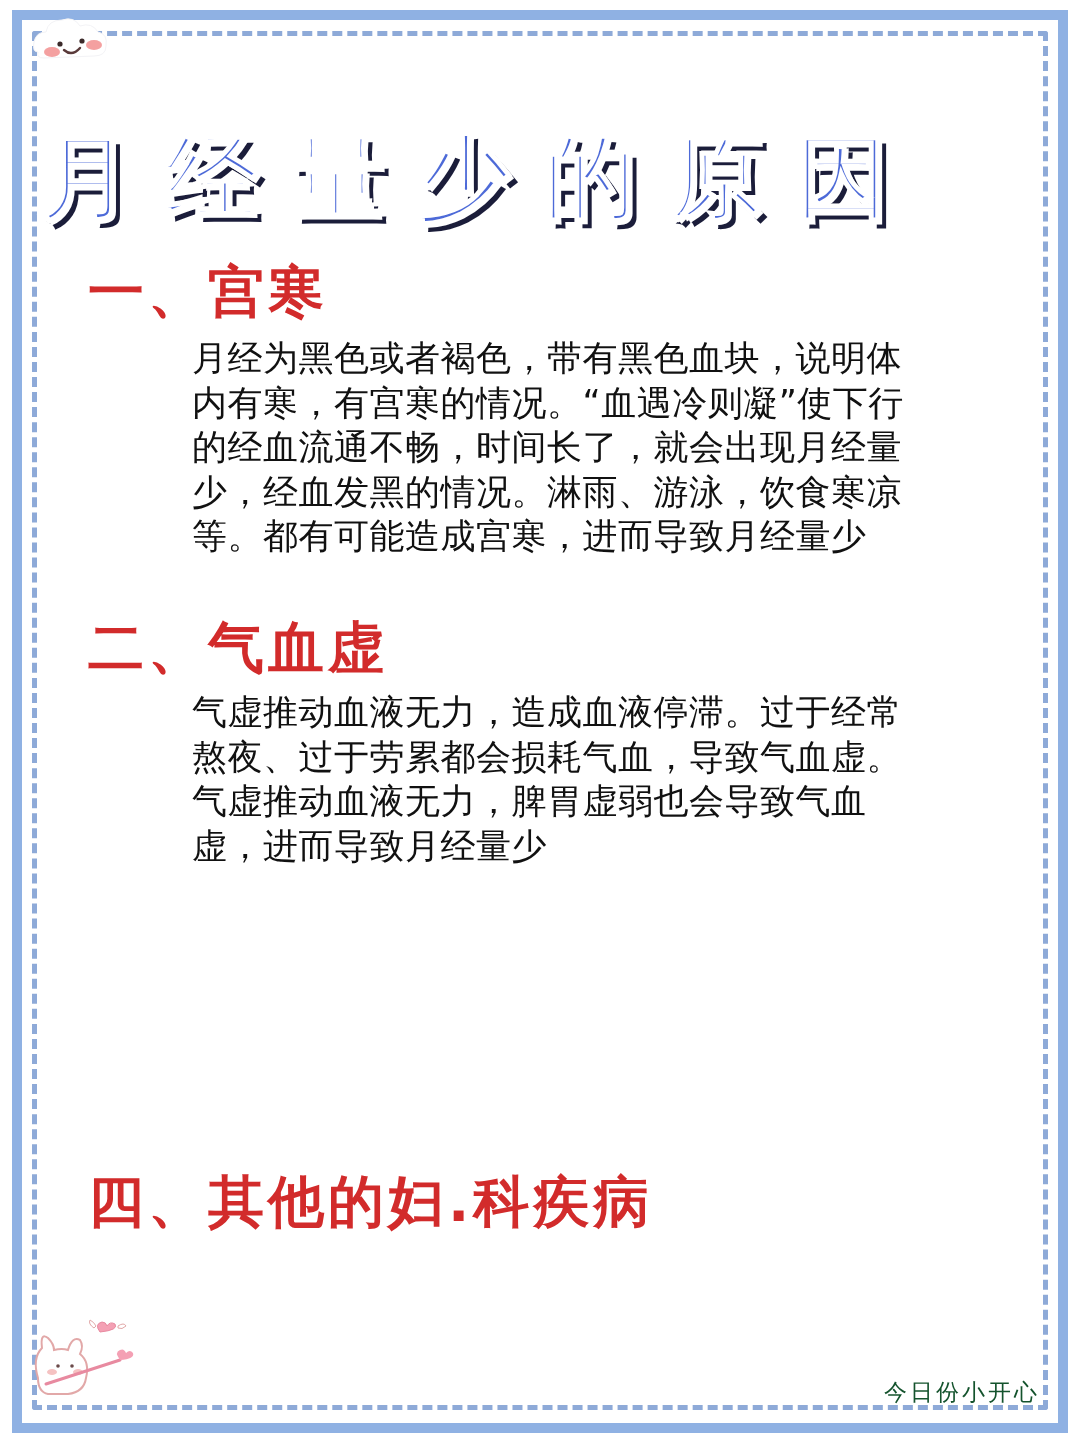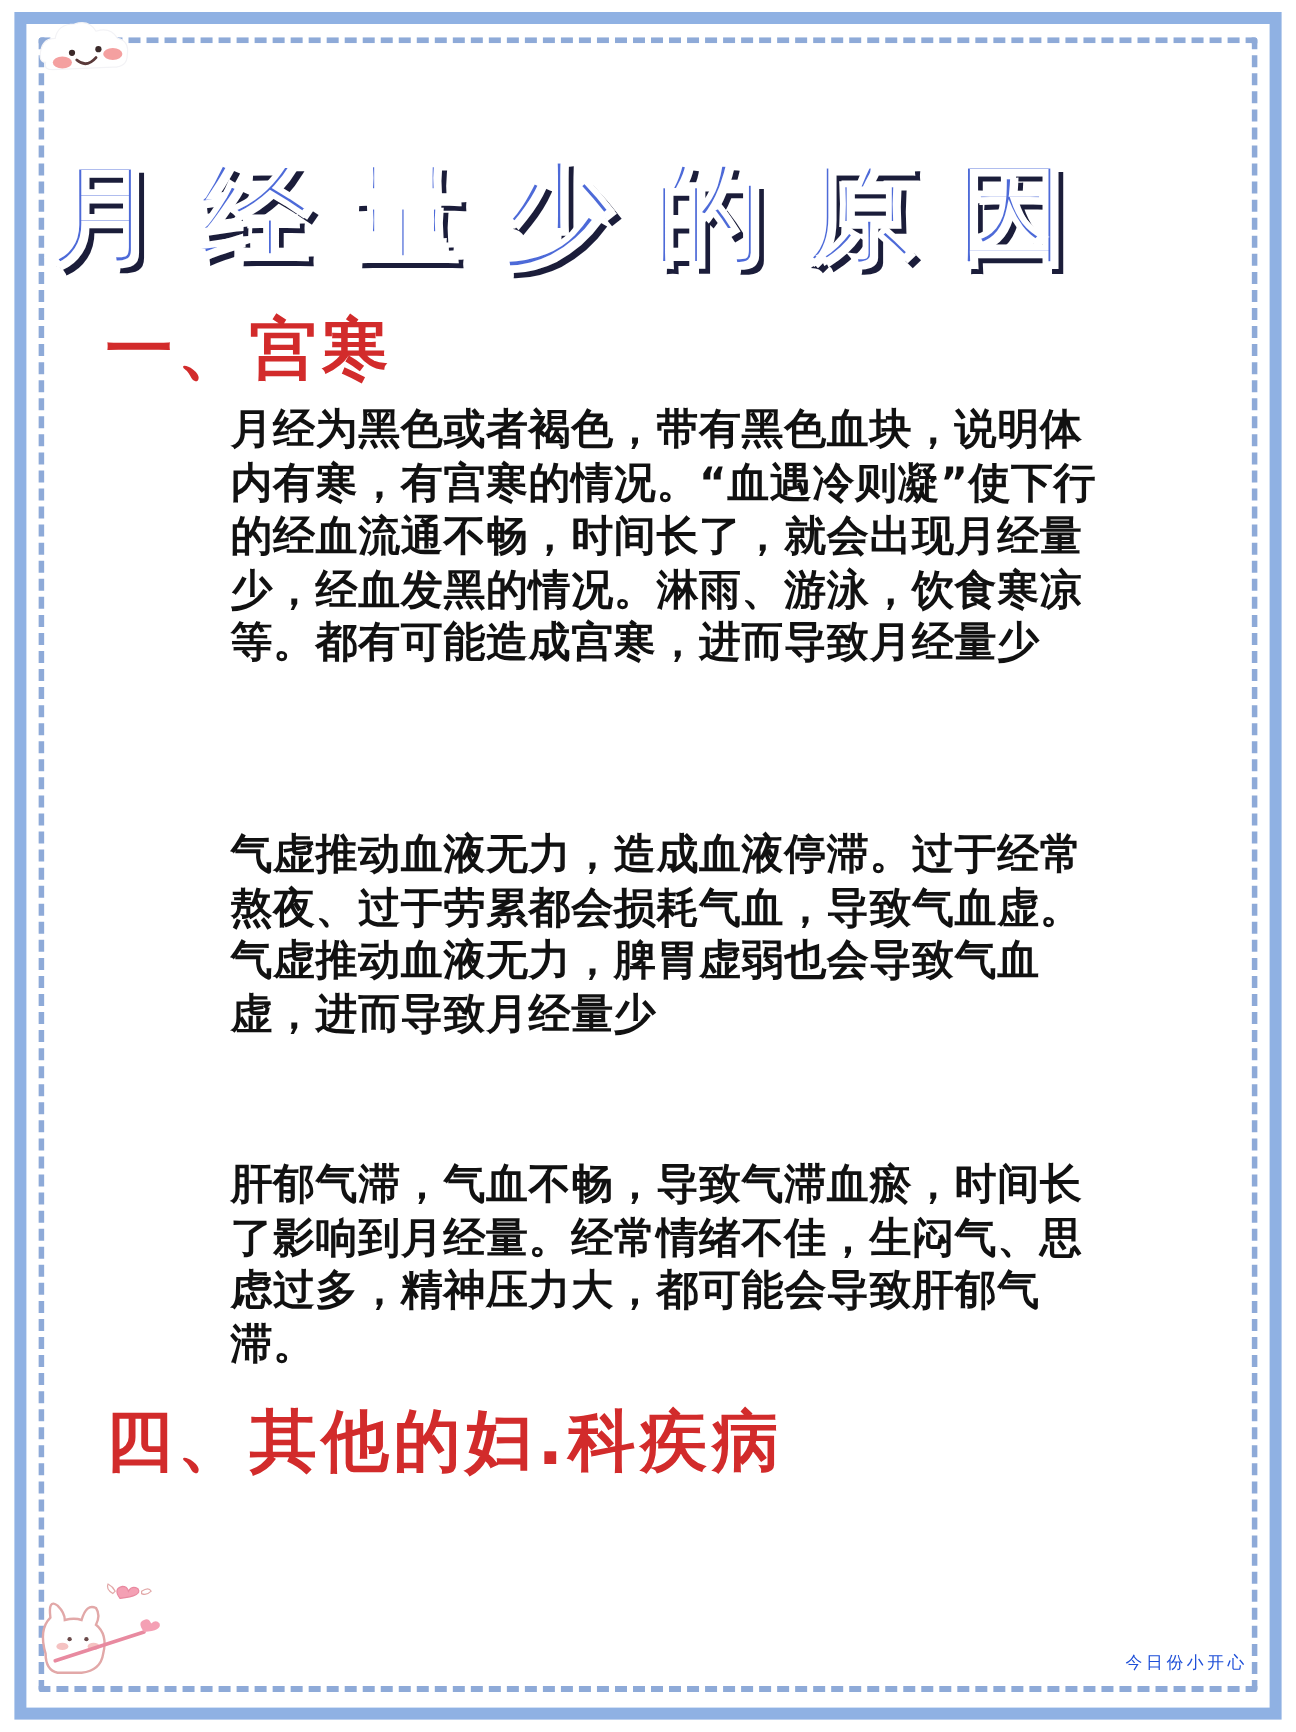--- a/index.html
+++ b/index.html
@@ -56,30 +56,30 @@
       font-weight: bold;
       color: #d22b2b;
       letter-spacing: 4px;
       line-height: 60px;
     }
     .section-body {
       position: absolute;
       left: 192px;
       width: 740px;
       font-size: 35px;
-      font-weight: bold;
+      font-weight: normal;
       color: #111111;
       line-height: 44.5px;
       letter-spacing: 0.5px;
     }
     .watermark {
       position: absolute;
       right: 40px; top: 1377px;
-      font-size: 14px;
-      color: #1d4ed8;
+      font-size: 23px;
+      color: #14532d;
       letter-spacing: 3px;
     }
     .bunny {
       position: absolute;
       left: 28px; top: 1318px;
       width: 110px; height: 82px;
     }
   </style>
 </head>
 <body>
@@ -96,23 +96,23 @@
     <path d="M34 38 Q42 45 50 36" stroke="#5a3a3a" stroke-width="2.4" fill="none" stroke-linecap="round"></path>
     <ellipse cx="22" cy="40" rx="8" ry="5" fill="#f4a0a0"></ellipse>
     <ellipse cx="64" cy="33" rx="8" ry="5" fill="#f4a0a0"></ellipse>
   </svg>
 
   <div class="title">月经量少的原因</div>
 
   <div class="section-heading" style="top:262px;">一、宫寒</div>
   <div class="section-body" style="top:336px;">月经为黑色或者褐色，带有黑色血块，说明体内有寒，有宫寒的情况。“血遇冷则凝”使下行的经血流通不畅，时间长了，就会出现月经量少，经血发黑的情况。淋雨、游泳，饮食寒凉等。都有可能造成宫寒，进而导致月经量少</div>
 
+  <div class="section-heading" style="top:618px;">二、气血虚</div>
   <div class="section-body" style="top:690px;">气虚推动血液无力，造成血液停滞。过于经常熬夜、过于劳累都会损耗气血，导致气血虚。气虚推动血液无力，脾胃虚弱也会导致气血虚，进而导致月经量少</div>
 
-  <div class="section-body" style="top:965px;">肝郁气滞，气血不畅，导致气滞血瘀，时间长了影响到月经量。经常情绪不佳，生闷气、思虑过多，精神压力大，都可能会导致肝郁气滞。</div>
 
   <div class="section-heading" style="top:1172px;text-align:center;">四、其他的妇.科疾病</div>
 
   <svg class="bunny" viewBox="0 0 110 82">
     <path d="M10 60 Q4 40 14 30 Q12 14 20 20 Q26 26 26 32 Q34 30 40 32 Q44 18 52 22 Q56 28 52 36 Q62 44 58 60 Q56 74 40 76 L20 76 Q10 74 10 60 Z" fill="#ffffff" stroke="#e2a8a8" stroke-width="2"></path>
     <circle cx="30" cy="48" r="1.8" fill="#6b4a4a"></circle>
     <circle cx="44" cy="48" r="1.8" fill="#6b4a4a"></circle>
     <ellipse cx="24" cy="54" rx="5" ry="3" fill="#f5c2c2"></ellipse>
     <ellipse cx="50" cy="54" rx="5" ry="3" fill="#f5c2c2"></ellipse>
     <line x1="18" y1="66" x2="92" y2="42" stroke="#e88aa0" stroke-width="3" stroke-linecap="round"></line>

